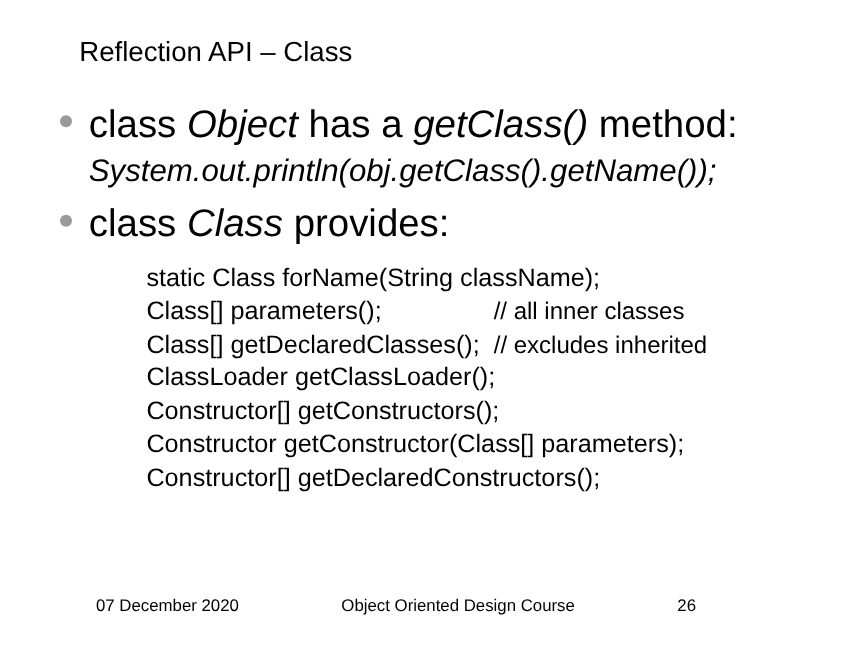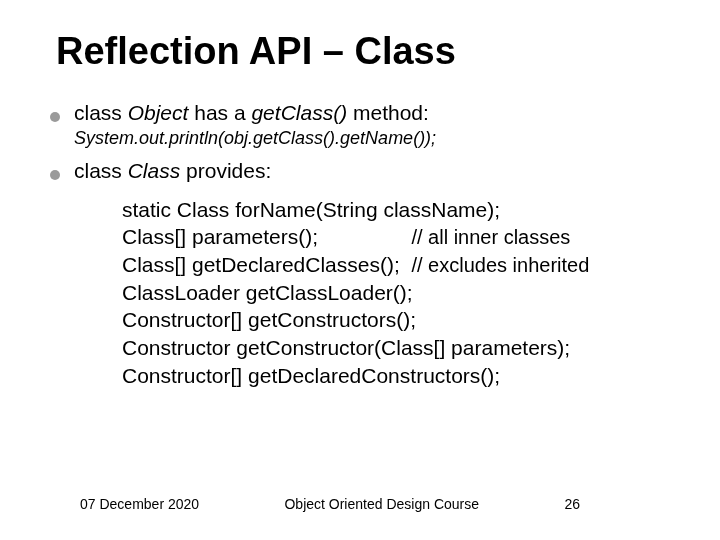--- a/index.html
+++ b/index.html
@@ -6,53 +6,53 @@
   body {
     width: 720px;
     height: 540px;
     background: #fff;
     font-family: "Comic Sans MS", "Trebuchet MS", sans-serif;
     color: #000;
     position: relative;
     padding: 30px 48px 0 48px;
   }
   .title {
-    font-size: 38px;
-    font-weight: bold;
+    font-size: 23px;
+    font-weight: normal;
     margin-bottom: 26px;
-    margin-left: 8px;
+    margin-left: 18px;
   }
   .bullet-line {
     display: flex;
     align-items: flex-start;
     margin-bottom: 2px;
   }
   .bullet-dot {
     width: 10px;
     height: 10px;
     border-radius: 50%;
     background: #9a9a9a;
     flex-shrink: 0;
     margin-top: 13px;
     margin-right: 14px;
     margin-left: -24px;
   }
   .bullet-text {
-    font-size: 21px;
+    font-size: 32px;
     line-height: 1.3;
     text-align: center;
   }
   .italic-part {
     font-style: italic;
     font-family: "Trebuchet MS", Arial, sans-serif;
   }
   .sub-line {
     font-family: Arial, Helvetica, sans-serif;
     font-style: italic;
-    font-size: 18px;
+    font-size: 26px;
     margin-left: 0px;
     margin-bottom: 8px;
   }
   .code-block {
     margin-left: 48px;
     margin-top: 11px;
   }
   .code-line {
     font-size: 21px;
     line-height: 1.32;

